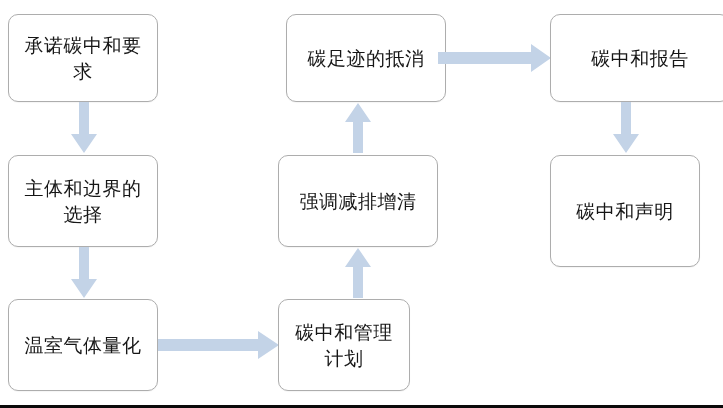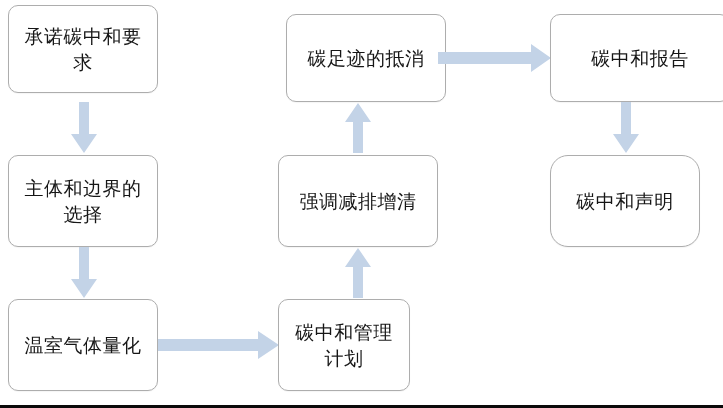--- a/index.html
+++ b/index.html
@@ -50,21 +50,21 @@
     position: absolute;
     pointer-events: none;
   }
   .arrow svg { display: block; }
 </style>
 </head>
 <body>
 
 <div id="canvas">
 
-  <div class="node" style="left:8px; top:5px; width:150px; height:88px;">
+  <div class="node" style="left:8px; top:14px; width:150px; height:88px;">
     <span class="label">承诺碳中和要求</span>
   </div>
 
   <div class="arrow" style="left:70px; top:102px; width:28px; height:52px;">
     <svg width="28" height="52" viewBox="0 0 28 52">
       <polygon points="9,0 19,0 19,32 27,32 14,51 1,32 9,32" fill="#c3d3e7"></polygon>
     </svg>
   </div>
 
   <div class="node" style="left:8px; top:155px; width:150px; height:92px;text-align:center;">
@@ -120,19 +120,19 @@
   <div class="node" style="left:550px; top:14px; width:180px; height:88px;">
     <span class="label">碳中和报告</span>
   </div>
 
   <div class="arrow" style="left:612px; top:102px; width:28px; height:52px;">
     <svg width="28" height="52" viewBox="0 0 28 52">
       <polygon points="9,0 19,0 19,32 27,32 14,51 1,32 9,32" fill="#c3d3e7"></polygon>
     </svg>
   </div>
 
-  <div class="node" style="left:550px; top:155px; width:150px; height:92px;border-radius:18px;">
+  <div class="node" style="left:550px; top:155px; width:150px; height:112px;">
     <span class="label">碳中和声明</span>
   </div>
 
   <div class="bottom-rule"></div>
 
 </div>
 
 </body></html>

